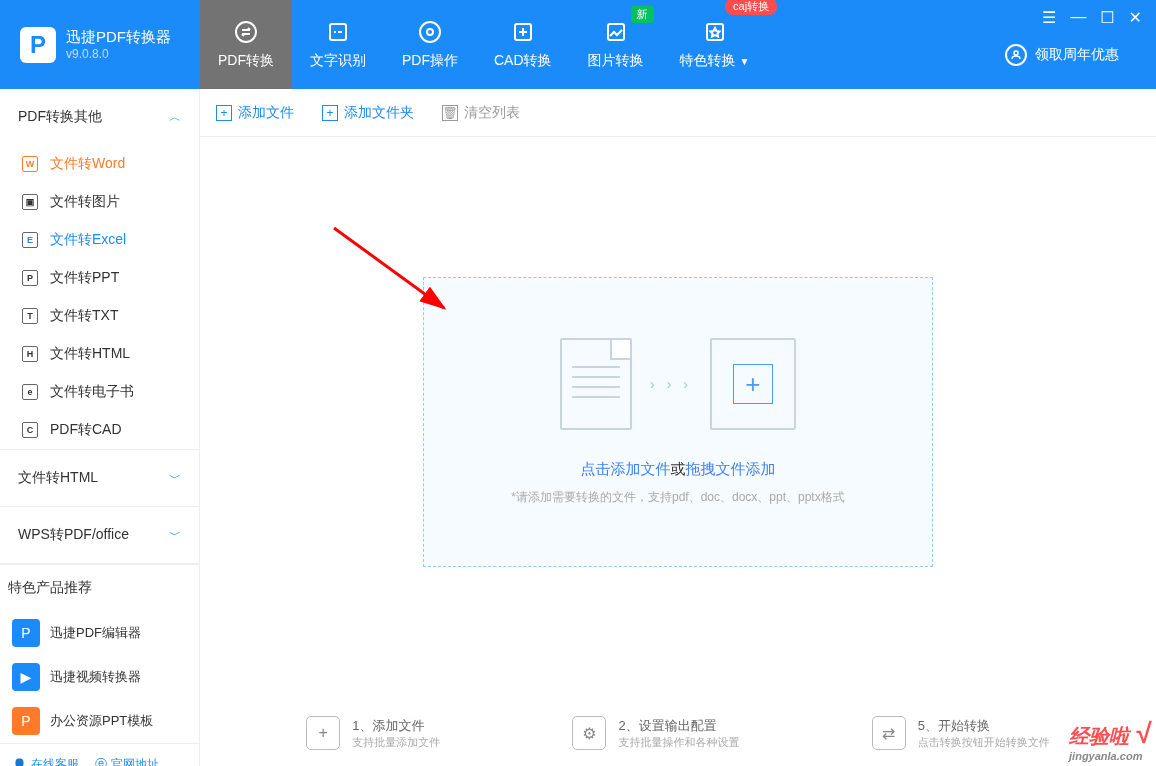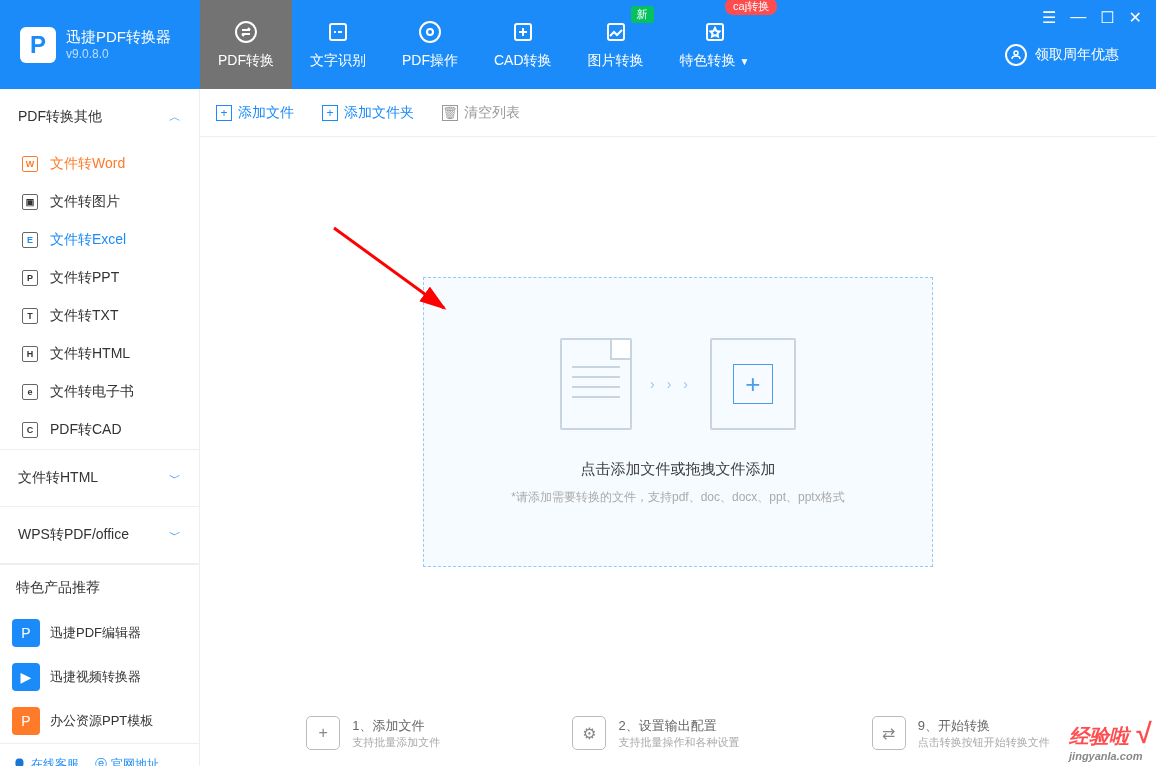--- a/index.html
+++ b/index.html
@@ -31,21 +31,21 @@
 .side-header { display: flex; justify-content: space-between; align-items: center; padding: 19px 18px; font-size: 14px; color: #333; cursor: pointer; }
 .side-header .chevron { color: #1b8bf9; font-size: 12px; }
 .side-items { }
 .side-item { display: flex; align-items: center; padding: 10px 18px 10px 22px; font-size: 14px; color: #333; cursor: pointer; }
 .side-item.highlight { color: #ff7b29; }
 .side-item.highlight2 { color: #1b8bf9; }
 .side-item .ficon { width: 16px; height: 16px; border: 1px solid #666; border-radius: 2px; margin-right: 12px; display: flex; align-items: center; justify-content: center; font-size: 9px; font-weight: bold; }
 .side-item.highlight .ficon { border-color: #ff7b29; color: #ff7b29; }
 
 .side-spacer { flex: 1; }
-.recommend-title { padding: 14px 16px; font-size: 14px; color: #333; border-top: 1px solid #eee; }
+.recommend-title { padding: 14px 8px; font-size: 14px; color: #333; border-top: 1px solid #eee; }
 .recommend-item { display: flex; align-items: center; padding: 8px 12px; font-size: 13px; color: #333; cursor: pointer; }
 .recommend-item .ricon { width: 28px; height: 28px; border-radius: 4px; margin-right: 10px; display: flex; align-items: center; justify-content: center; color: #fff; font-size: 14px; }
 .ricon.blue { background: #1b8bf9; }
 .ricon.orange { background: #ff7b29; }
 
 .side-footer { display: flex; gap: 16px; padding: 12px; border-top: 1px solid #eee; font-size: 12px; }
 .side-footer a { color: #1b8bf9; text-decoration: none; display: flex; align-items: center; gap: 4px; }
 
 .content { flex: 1; display: flex; flex-direction: column; }
 .toolbar { height: 48px; display: flex; align-items: center; padding: 0 16px; gap: 28px; border-bottom: 1px solid #eee; }
@@ -56,21 +56,21 @@
 .drop-area { margin: 140px auto 0; width: 510px; height: 290px; border: 1px dashed #95c8fb; background: #f6fbff; display: flex; flex-direction: column; align-items: center; justify-content: center; position: relative; }
 .drop-icons { display: flex; align-items: center; gap: 18px; margin-bottom: 30px; }
 .doc-icon { width: 72px; height: 92px; border: 2px solid #c8d5e0; border-radius: 2px; position: relative; }
 .doc-icon::before { content:''; position:absolute; top:0; right:0; width:18px; height:18px; background:#fff; border-left:2px solid #c8d5e0; border-bottom:2px solid #c8d5e0; }
 .doc-icon .line { height: 2px; background: #c8d5e0; margin: 8px 10px 0; }
 .doc-icon .line:first-child { margin-top: 26px; }
 .arrows { color: #9ac5f4; font-size: 14px; letter-spacing: 4px; }
 .plus-box { width: 86px; height: 92px; border: 2px solid #c8d5e0; border-radius: 2px; display: flex; align-items: center; justify-content: center; }
 .plus-box .inner { width: 40px; height: 40px; border: 1.5px solid #4f99ee; display: flex; align-items: center; justify-content: center; color: #4f99ee; font-size: 26px; font-weight: 300; }
 .drop-text { font-size: 15px; color: #333; }
-.drop-text .link { color: #404040; }
+.drop-text .link { color: #3b82f6; }
 .drop-hint { font-size: 12px; color: #aaa; margin-top: 10px; }
 .red-arrow { position: absolute; left: -100px; top: -60px; }
 
 .steps { display: flex; justify-content: space-around; padding: 0 40px 16px; margin-top: auto; }
 .step { display: flex; align-items: center; gap: 12px; color: #888; }
 .step-icon { width: 34px; height: 34px; border: 1.5px solid #bbb; border-radius: 5px; display: flex; align-items: center; justify-content: center; font-size: 16px; color: #888; }
 .step-text .t1 { font-size: 13px; color: #666; }
 .step-text .t2 { font-size: 11px; color: #aaa; }
 
 .watermark { position: absolute; right: 6px; bottom: 4px; color: #ff4d4f; font-size: 20px; font-weight: bold; font-style: italic; text-shadow: 1px 0 #fff, -1px 0 #fff; }
@@ -299,21 +299,21 @@
       <div class="step">
         <div class="step-icon">⚙</div>
         <div class="step-text">
             <div class="t1">2、设置输出配置</div>
             <div class="t2">支持批量操作和各种设置</div>
           </div>
       </div>
       <div class="step">
         <div class="step-icon">⇄</div>
         <div class="step-text">
-            <div class="t1">9、开始转换</div>
+            <div class="t1">5、开始转换</div>
             <div class="t2">点击转换按钮开始转换文件</div>
           </div>
       </div>
     </div>
   </div>
 </div>
 
 <div class="watermark">
   <span>经验啦</span> <span class="check">√</span>
   <span class="dom">jingyanla.com</span>

